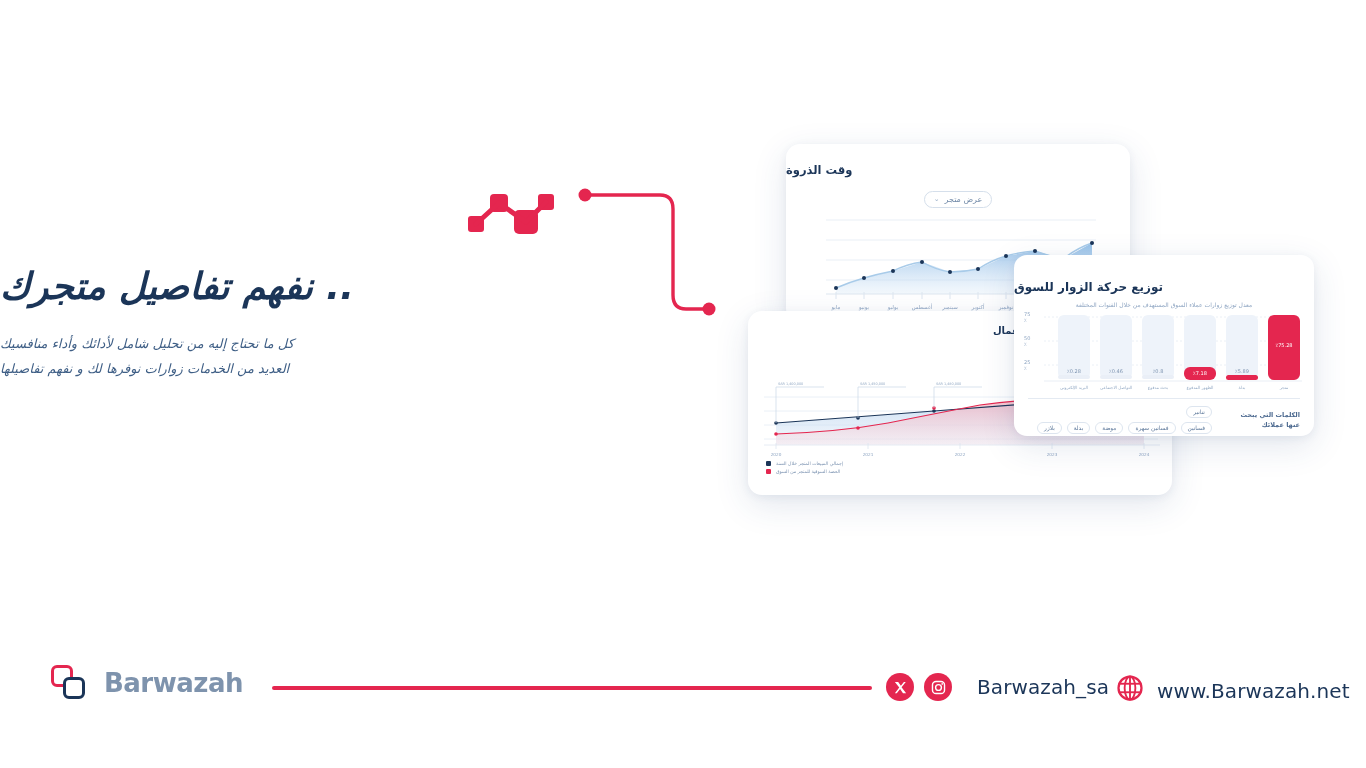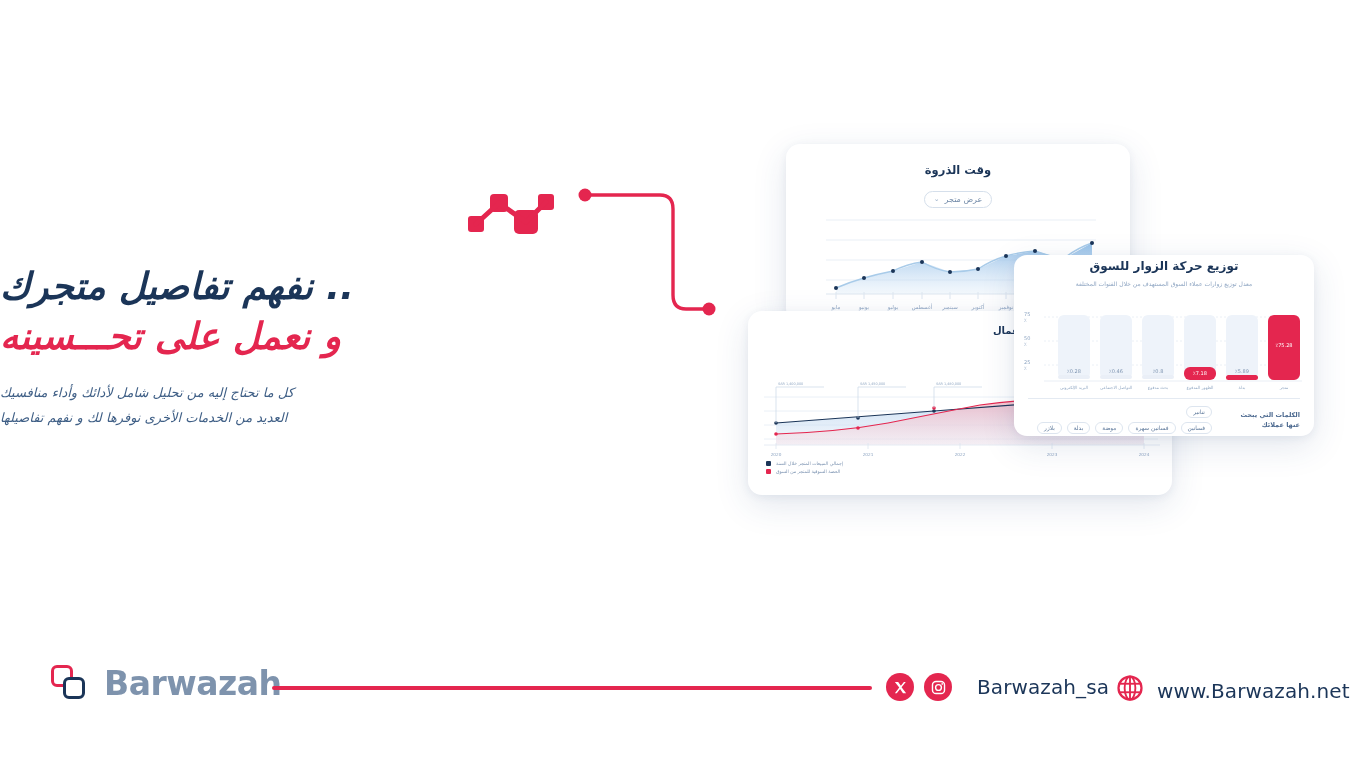--- a/index.html
+++ b/index.html
@@ -29,24 +29,24 @@
   
   .card {
     position: absolute; background: #ffffff; border-radius: 14px;
     box-shadow: 0 10px 34px rgba(40,70,120,0.13), 0 2px 8px rgba(40,70,120,0.07);
     overflow: hidden;
   }
   .card-peak   { left: 786px; top: 144px; width: 344px; height: 178px; }
   .card-growth { left: 748px; top: 311px; width: 424px; height: 184px; }
   .card-market { left: 1014px; top: 255px; width: 300px; height: 181px; border-radius: 13px; }
 
-  .card-title { text-align: center; color: #1b3558; font-weight: 700; }
+  .card-title { text-align: left; color: #1b3558; font-weight: 700; }
   .peak-title   { font-size: 11.5px; margin-top: 19px; }
   .growth-title { font-size: 10px; margin-top: 14px; padding-right: 122px; text-align: right; }
-  .market-title { font-size: 12px; margin-top: 4px; }
+  .market-title { font-size: 12px; margin-top: 25px; }
   .market-sub { text-align: center; font-size: 6px; color: #8ea5c2; line-height: 1.5; margin-top: 6px; padding: 0 48px; }
 
   .pill {
     display: inline-flex; align-items: center; gap: 5px;
     border: 1px solid #d5dfeb; border-radius: 11px; color: #6f88a7;
     background: #fff; padding: 3px 9px; font-size: 8px; white-space: nowrap;
   }
   .peak-pill-wrap { text-align: center; margin-top: 9px; }
   .growth-pill-wrap { text-align: right; padding-right: 98px; margin-top: 5px; }
   .growth-pill { font-size: 5.5px; padding: 2px 5px; border-radius: 7px; gap: 3px; }
@@ -82,21 +82,21 @@
   .brand { position: absolute; left: 50px; top: 8px; display: flex; align-items: center; gap: 14px; }
   .logo-mark { position: relative; width: 40px; height: 40px; }
   .logo-sq-red {
     position: absolute; left: 1px; top: 2px; width: 22px; height: 22px;
     border: 3px solid #e4264f; border-radius: 6px; background: #fff;
   }
   .logo-sq-navy {
     position: absolute; left: 13px; top: 14px; width: 22px; height: 22px;
     border: 3px solid #1b3558; border-radius: 6px; background: #fff;
   }
-  .brand-name { font-size: 33px; font-weight: 700; color: #7e93ad; letter-spacing: -0.5px; }
+  .brand-name { font-size: 26px; font-weight: 700; color: #7e93ad; letter-spacing: -0.5px; }
   .rule { position: absolute; left: 272px; top: 31px; width: 600px; height: 4px; background: #e4264f; border-radius: 2px; }
 
   .social { position: absolute; left: 886px; top: 18px; display: flex; align-items: center; gap: 10px; }
   .ico-circle { width: 28px; height: 28px; border-radius: 50%; background: #e4264f; display: flex; align-items: center; justify-content: center; }
   .handle { font-size: 20px; color: #1b3558; margin-left: 15px; letter-spacing: 0.1px; }
 
   .web { position: absolute; left: 1115px; top: 18px; display: flex; align-items: flex-end; gap: 12px; }
   .web-url { font-size: 20px; color: #1b3558; letter-spacing: 0.1px; }
 </style>
 </head>
@@ -109,26 +109,25 @@
     <svg class="node-icon" viewBox="0 0 86 48">
       <rect x="0" y="22" width="16" height="16" rx="3" fill="#e4264f"></rect>
       <rect x="22" y="0" width="18" height="18" rx="4" fill="#e4264f"></rect>
       <rect x="46" y="16" width="24" height="24" rx="5" fill="#e4264f"></rect>
       <rect x="70" y="0" width="16" height="16" rx="3" fill="#e4264f"></rect>
       <path d="M8 30 L31 9 M31 9 L58 28 M58 28 L78 8" stroke="#e4264f" stroke-width="5" fill="none" stroke-linecap="round"></path>
     </svg>
 
     <div class="hero-title">
       <span class="hero-line1">نفهم تفاصيل متجرك ..</span>
-      <span class="hero-line2">و نعمل على تحـــسينه</span>
     </div>
 
     <div class="hero-sub">
       <span>كل ما تحتاج إليه من تحليل شامل لأدائك وأداء منافسيك</span>
-      <span>العديد من الخدمات الأخرى نوفرها لك و نفهم تفاصيلها</span>
+      <span>العديد من الخدمات زوارات نوفرها لك و نفهم تفاصيلها</span>
     </div>
   </div>
 
   <svg class="connector" viewBox="0 0 150 135">
     <path d="M10 10 H 85 Q 98 10 98 24 V 110 Q 98 124 111 124 H 132" stroke="#e4264f" stroke-width="3.4" fill="none" stroke-linecap="round"></path>
     <circle cx="10" cy="10" r="6.5" fill="#e4264f"></circle>
     <circle cx="134" cy="124" r="6.5" fill="#e4264f"></circle>
   </svg>
 
   <div class="card card-peak">

